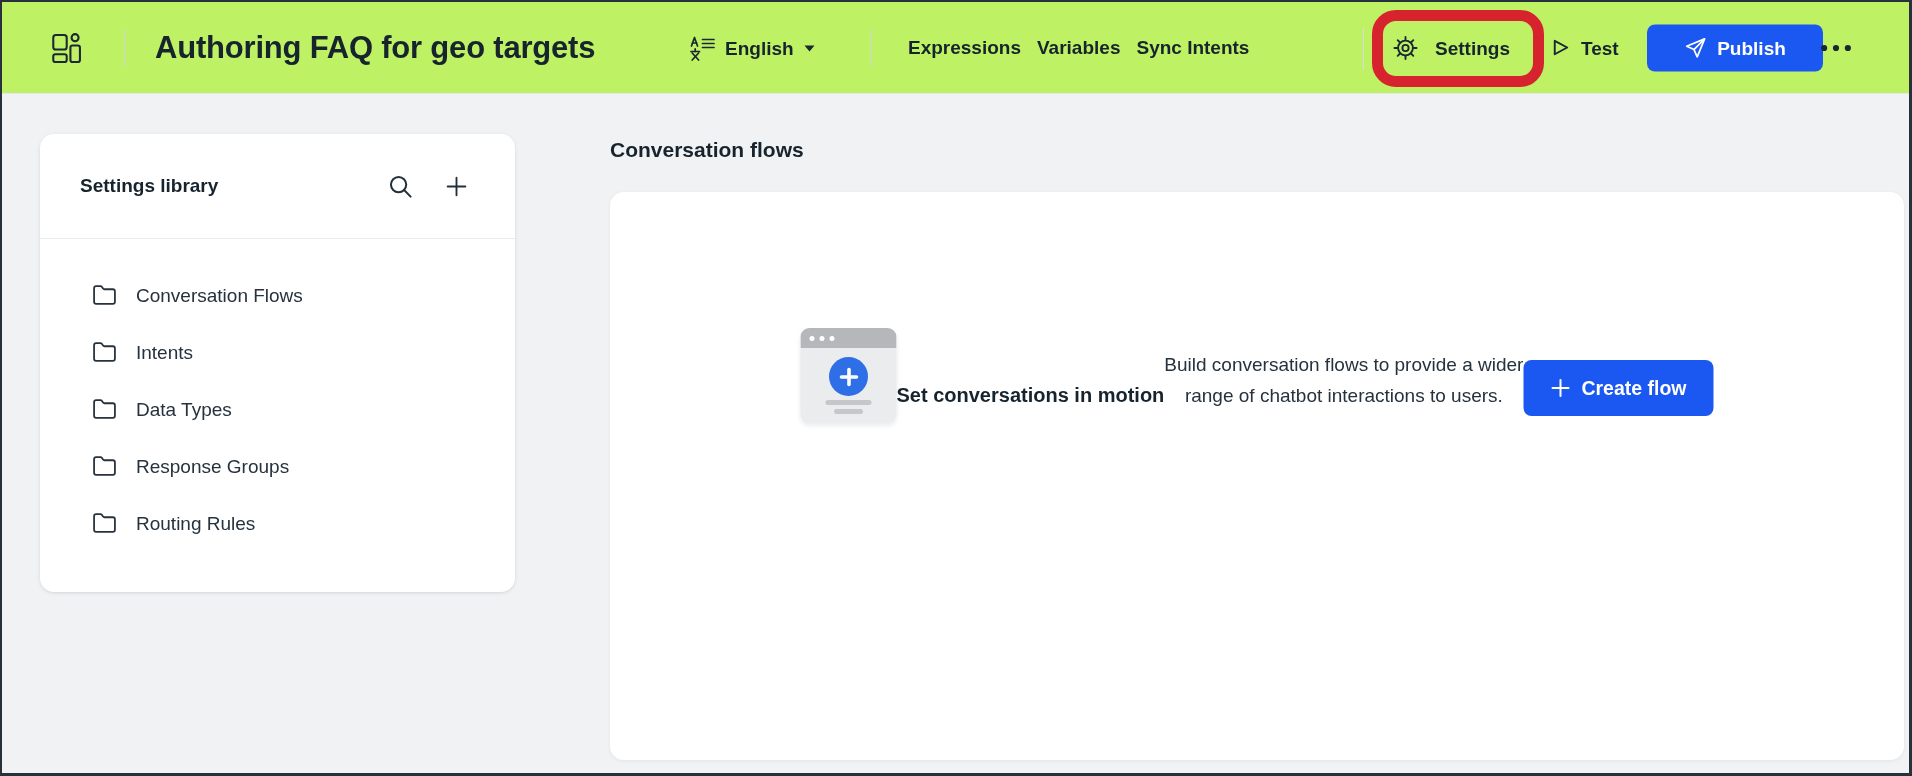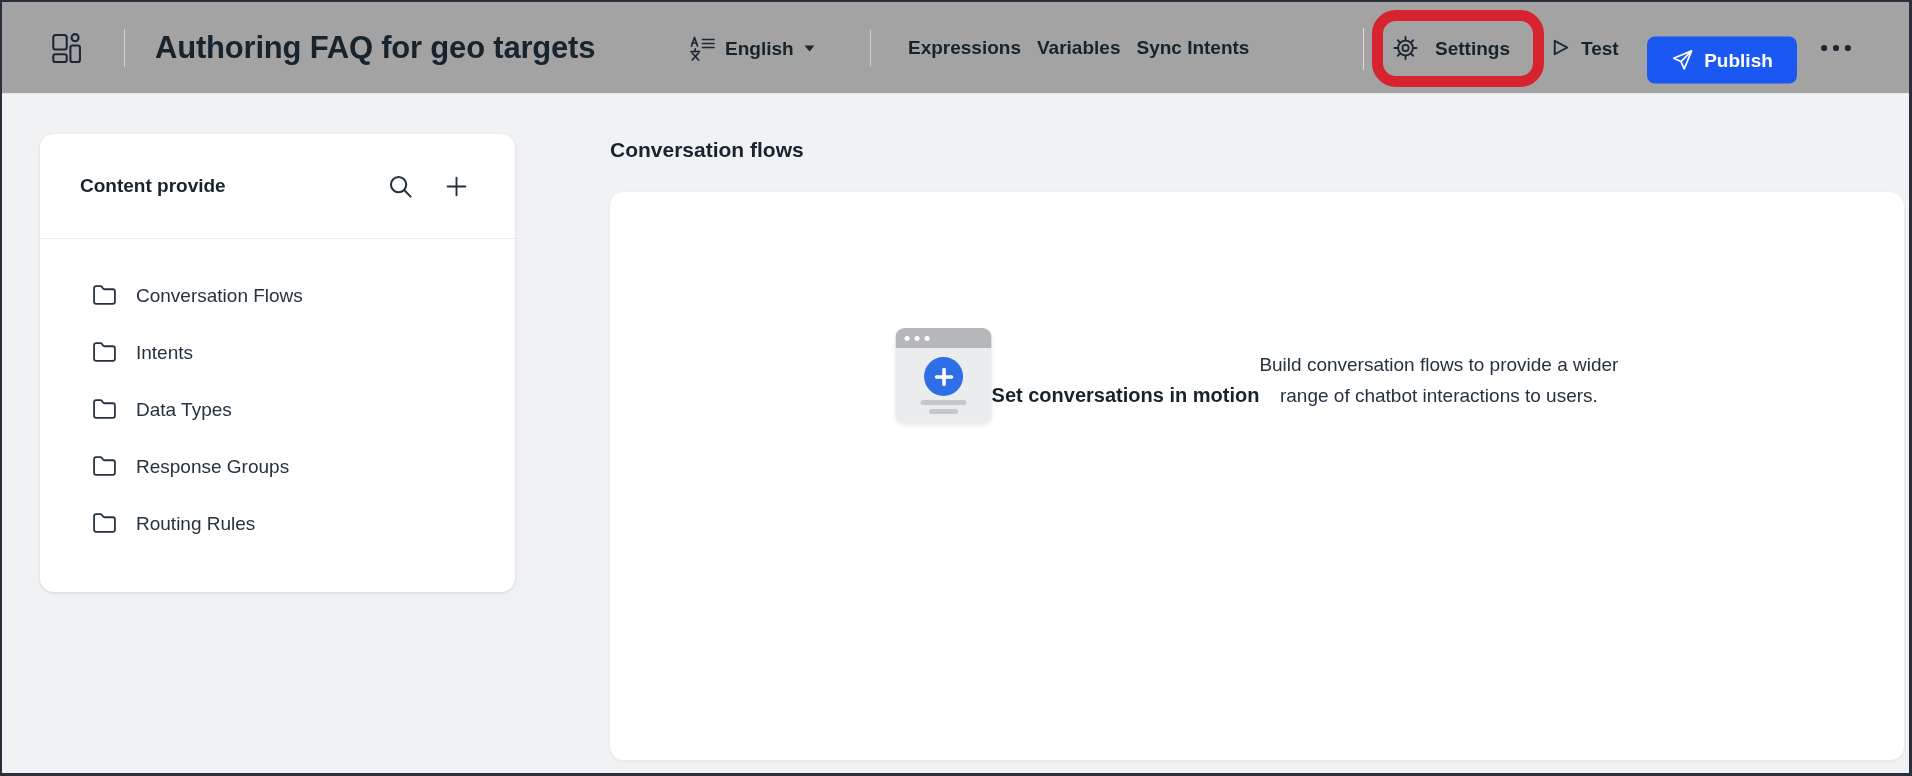--- a/index.html
+++ b/index.html
@@ -8,37 +8,37 @@
 
   .frame {
     position:relative; width:1912px; height:776px;
     border:2px solid #28303c; border-right-width:3px; border-bottom-width:3px;
     background:#f1f2f4; overflow:hidden;
   }
 
   
   .topbar {
     position:absolute; top:0; left:0; right:0; height:92px;
-    background:#a3a3a3; border-bottom:1px solid #e4e7ea; z-index:2;padding-left:36px;
+    background:#bef264; border-bottom:1px solid #e4e7ea; z-index:2;padding-left:36px;
   }
   .topbar .tb { position:absolute; top:46px; transform:translateY(-50%); display:flex; align-items:center; }
   .tb-divider { position:absolute; width:1px; background:#cfd5da; }
   .apps-btn { left:50px; cursor:pointer; }
   .page-title { left:153px; font-size:31px; font-weight:700; letter-spacing:-0.2px; color:#17242e; white-space:nowrap; }
   .lang { left:688px; gap:9px; cursor:pointer; }
   .lang-label { font-size:19px; font-weight:700; color:#17242e; }
   .nav { left:906px; gap:16px; }
   .nav-item { font-size:19px; font-weight:700; color:#17242e; cursor:pointer; white-space:nowrap; }
   .settings-btn { left:1391px; gap:17px; cursor:pointer; z-index:3; }
   .settings-label, .test-label { font-size:19px; font-weight:700; color:#17242e; }
   .test-btn { left:1547px; gap:9px; cursor:pointer; }
   .publish-btn {
-    left:1645px; top:23px; transform:none; height:47px; width:150px;
+    left:1645px; top:23px; transform:none; height:47px; width:176px;
     background:#1b57f1; border-radius:8px; justify-content:center; gap:10px;
-    cursor:pointer; border:none;margin-top:12px;
+    cursor:pointer; border:none;
   }
   .publish-label { font-size:19px; font-weight:700; color:#ffffff; }
   .more-btn { left:1812px; width:44px; justify-content:center; cursor:pointer; }
 
   
   .annotation-rect {
     position:absolute; left:1370px; top:8px; width:172px; height:77px;
     border:11px solid #d7232e; border-radius:24px; z-index:5; pointer-events:none;
   }
 
@@ -185,21 +185,21 @@
           <circle cx="27" cy="4" r="3" fill="#1b2733"></circle>
         </svg>
       </span>
     </div>
   </div>
 
   <div class="annotation-rect"></div>
 
   <div class="sidebar">
     <div class="lib-header">
-      <span class="lib-title">Content provide</span>
+      <span class="lib-title">Settings library</span>
       <span class="lib-icons">
         <span class="icon-btn">
           <svg width="27" height="27" viewBox="0 0 24 24" fill="none" stroke="#232f3a" stroke-width="1.8" stroke-linecap="round">
             <circle cx="10.3" cy="10.3" r="6.8"></circle>
             <line x1="15.4" y1="15.4" x2="21" y2="21"></line>
           </svg>
         </span>
         <span class="icon-btn">
           <svg width="25" height="25" viewBox="0 0 24 24" fill="none" stroke="#232f3a" stroke-width="1.8" stroke-linecap="round">
             <line x1="12" y1="3.5" x2="12" y2="20.5"></line>
@@ -274,17 +274,26 @@
         <div class="illus-bar2"></div>
       </div>
 
       <div class="empty-title">Set conversations in motion</div>
 
       <div class="empty-desc">
         <div>Build conversation flows to provide a wider</div>
         <div>range of chatbot interactions to users.</div>
       </div>
 
+      <button class="create-btn">
+        <span>
+          <svg width="20" height="20" viewBox="0 0 20 20" stroke="#ffffff" stroke-width="2" stroke-linecap="round">
+            <line x1="10" y1="2" x2="10" y2="18"></line>
+            <line x1="2" y1="10" x2="18" y2="10"></line>
+          </svg>
+        </span>
+        <span>Create flow</span>
+      </button>
 
     </div>
   </div>
 
 </div>
 
 </body></html>

